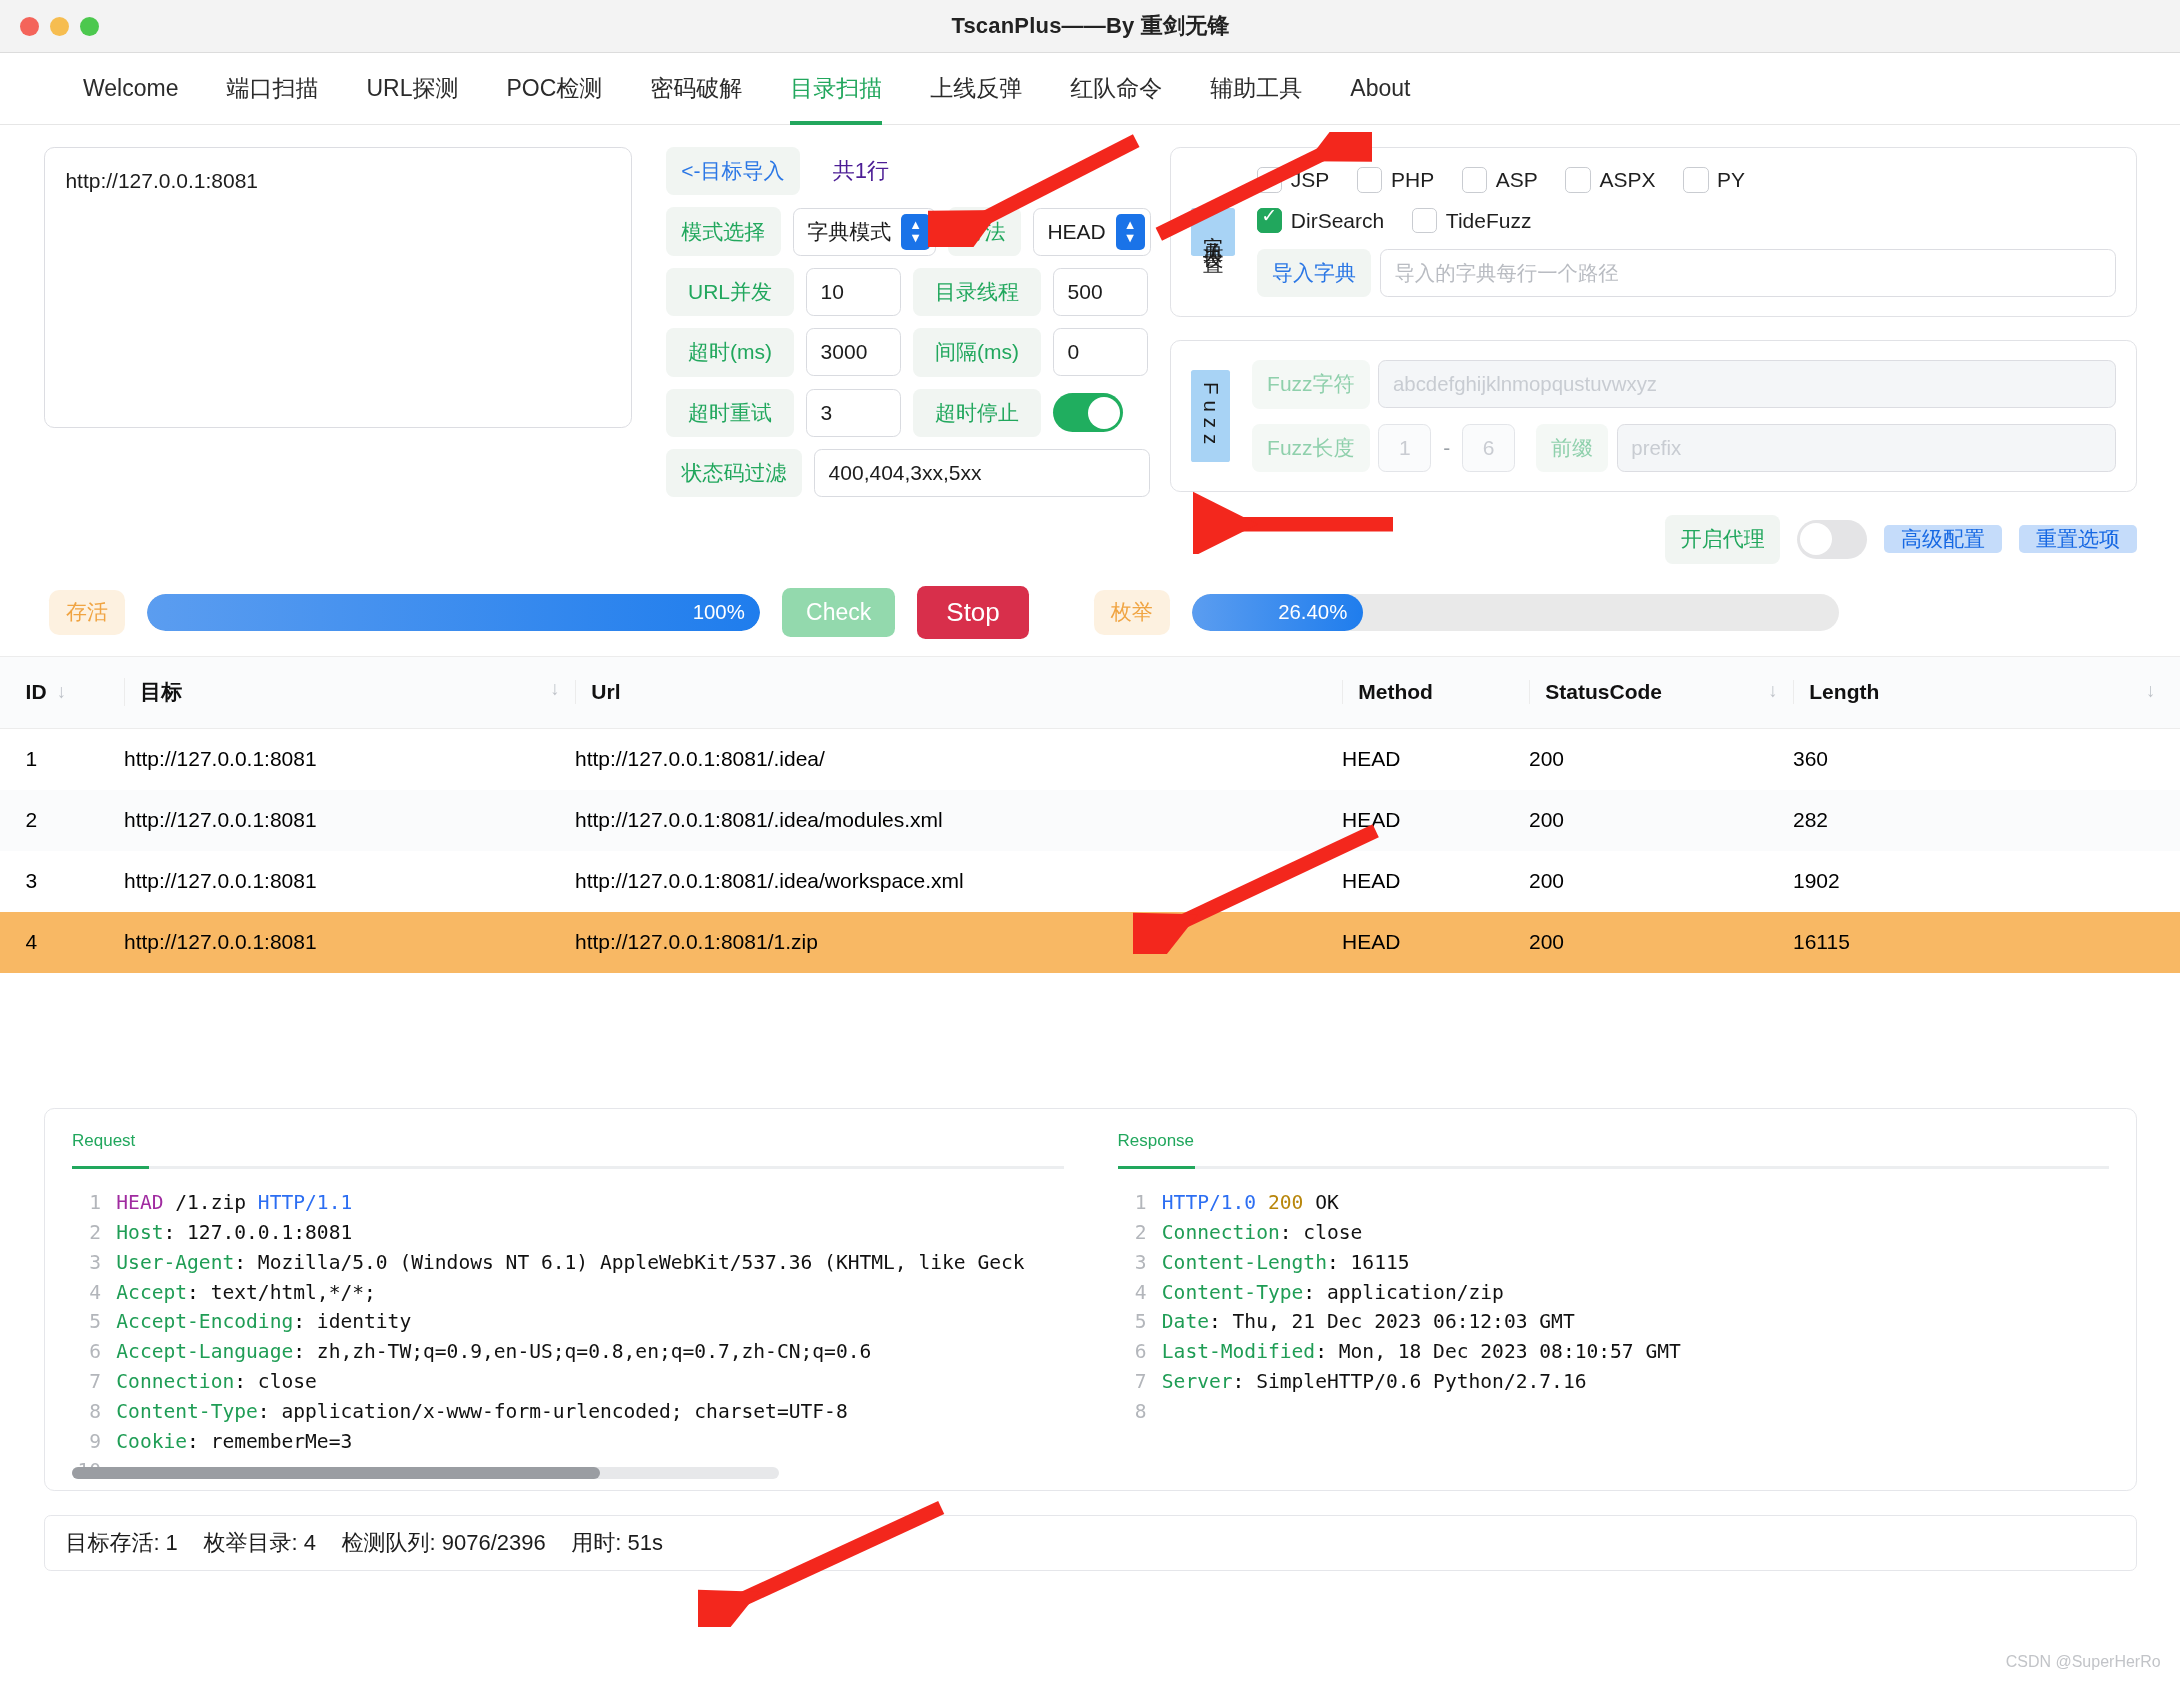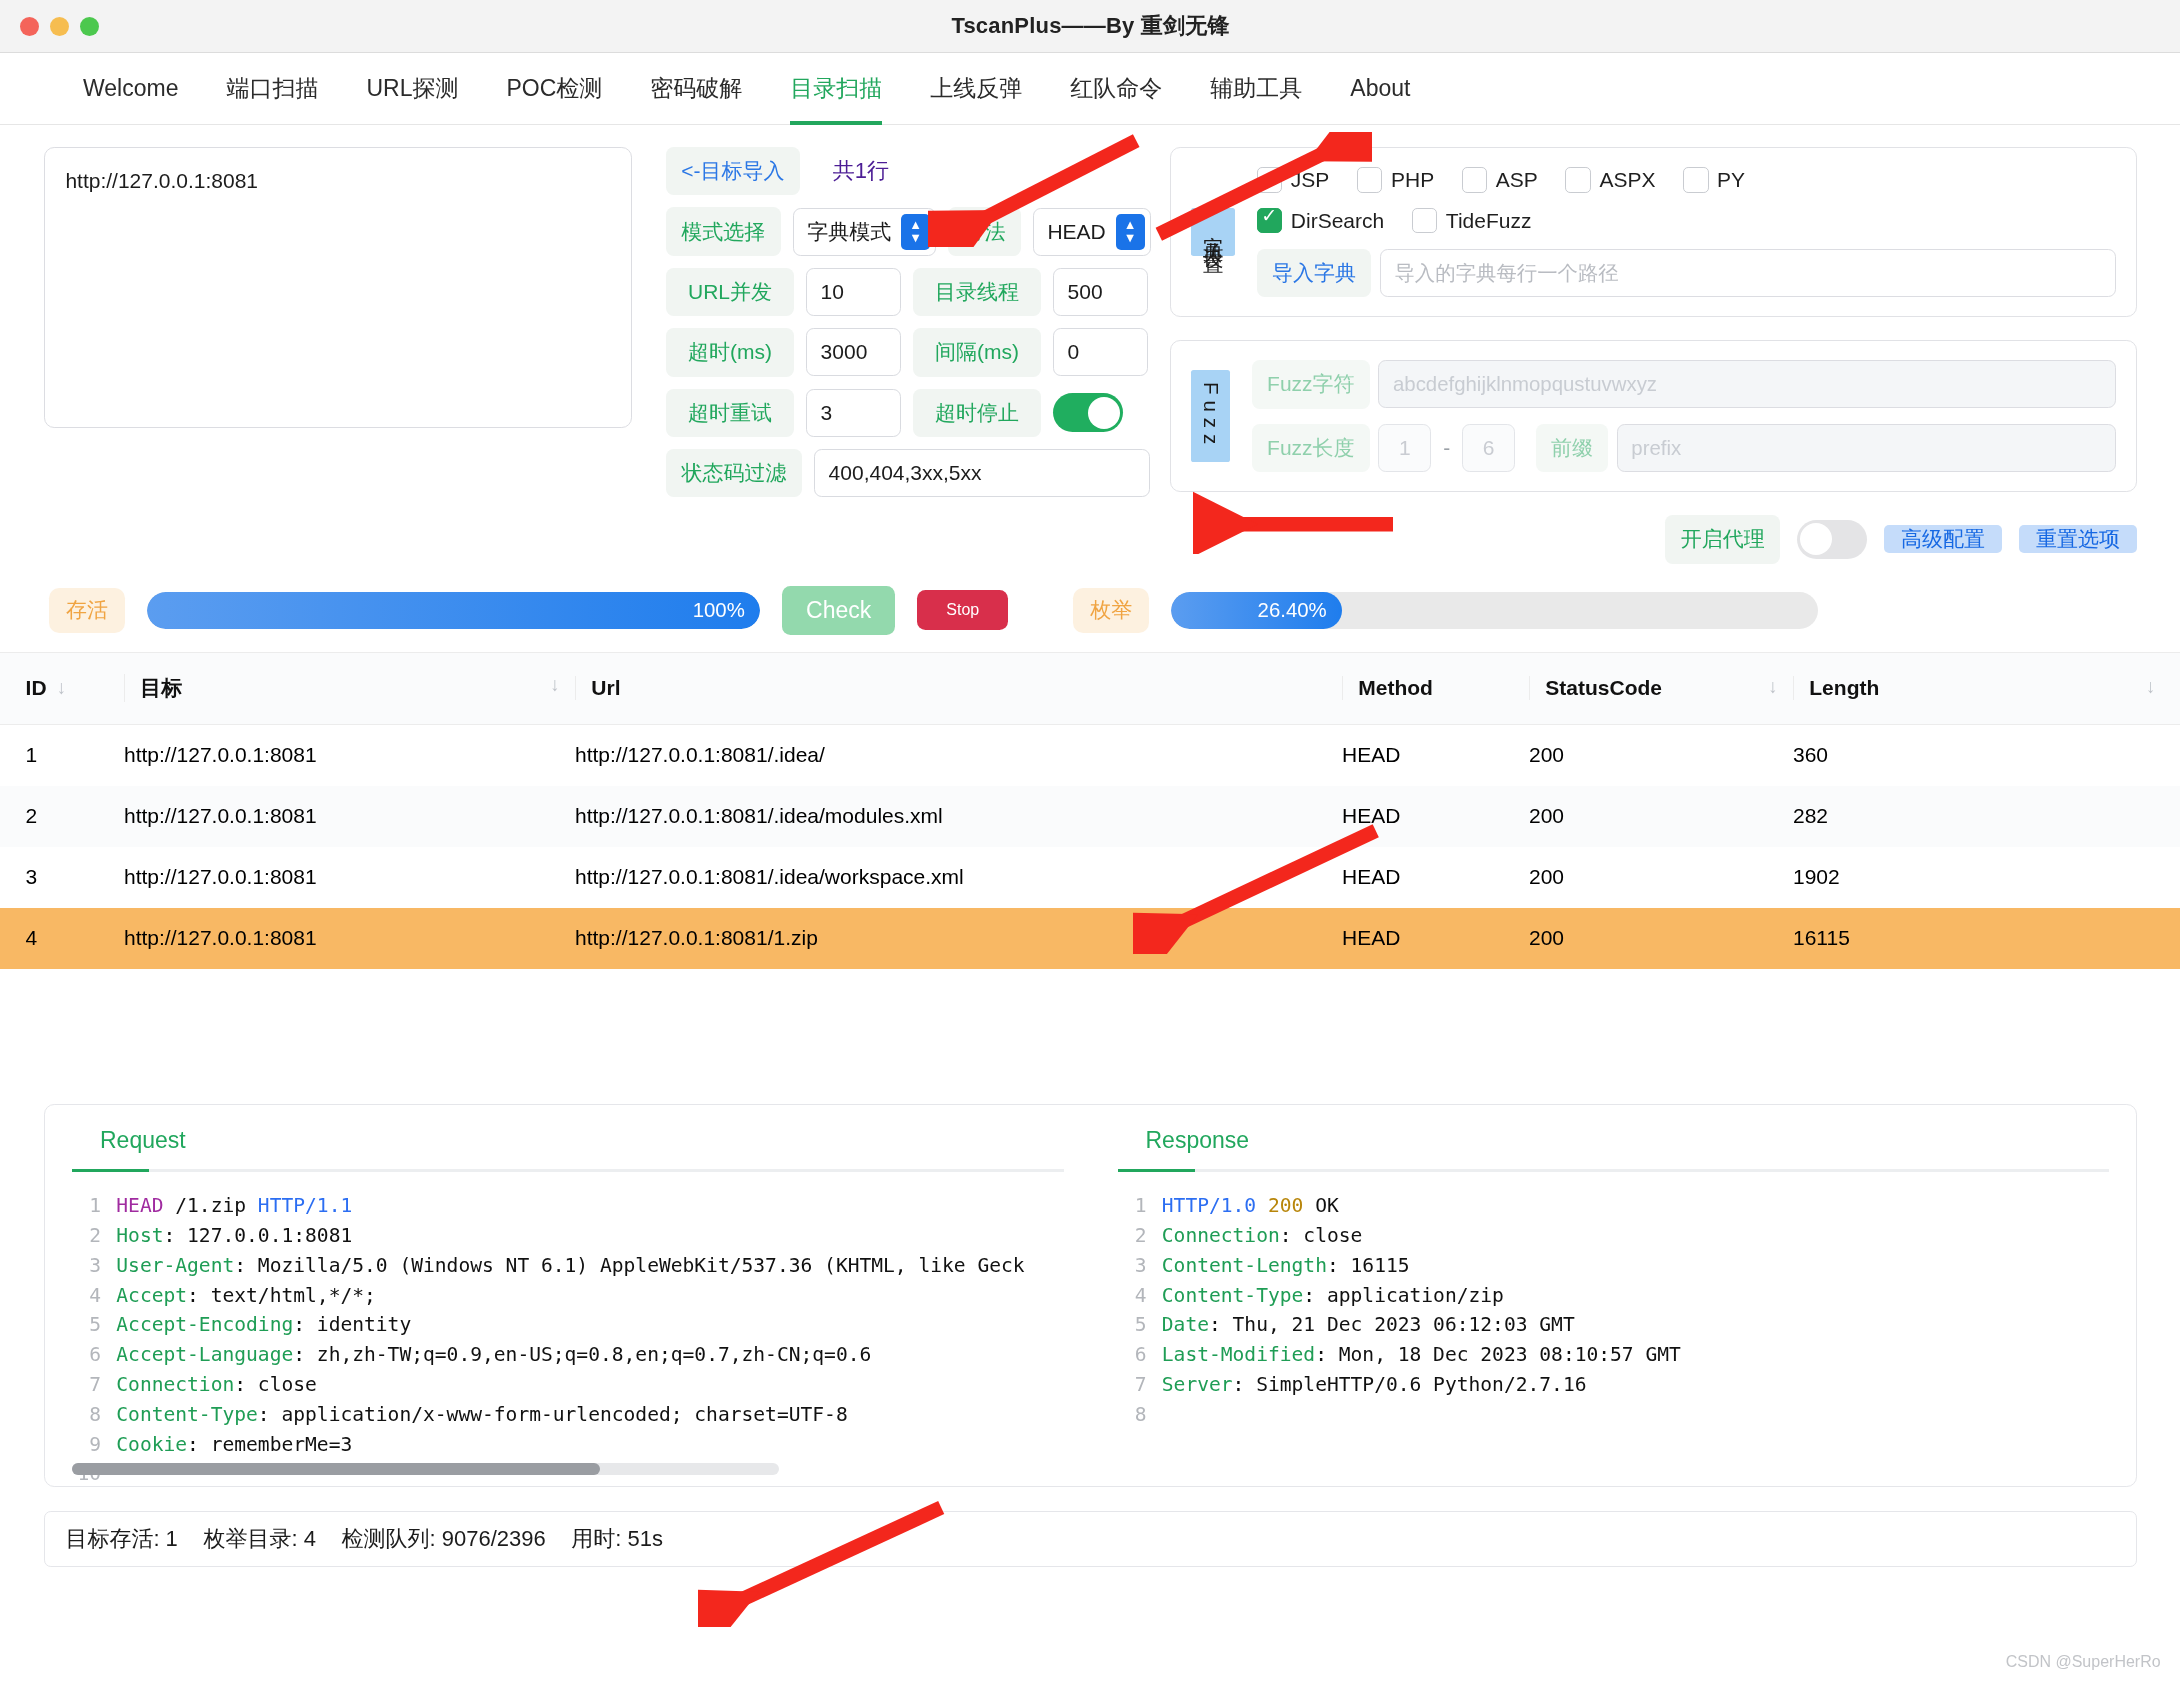--- a/index.html
+++ b/index.html
@@ -197,21 +197,21 @@
     border-radius: 19px;
   }
   .bar.left { width: 613px; }
   .bar.right { width: 647px; }
   .btn-check {
     background: #93d9ad; color: #fff; border-radius: 8.5px;
     font-size: 23px; padding: 11px 24px;
   }
   .btn-stop {
     background: #d82f4b; color: #fff; border-radius: 8.5px;
-    font-size: 16px; padding: 11px 29px;
+    font-size: 26px; padding: 11px 29px;
   }
 
   
   .table {
     border-top: 0.9px solid #ececec;
     background: #fff;
   }
   .trow { display: flex; align-items: center; height: 61px; font-size: 21px; }
   .thead { background: #fafbfc; height: 72px; font-weight: bold; color: #111; border-bottom: 0.9px solid #ececec; }
   .trow.alt { background: #fafbfc; }
@@ -229,21 +229,21 @@
   .table-empty { height: 111px; background: #fff; }
 
   
   .panes {
     margin: 24px 44px 0 44px;
     border: 0.9px solid #e5e6ea; border-radius: 10.2px;
     display: flex; height: 383px; background: #fff;
   }
   .pane { flex: 1; padding: 22px 27px 0 27px; overflow: hidden; position: relative; }
   .pane + .pane { border-left: 0; }
-  .pane-title { color: #21a75d; font-size: 23px; margin-left: 28px; }
+  .pane-title { color: #21a75d; font-size: 17px; }
   .pane-rule { margin-top: 15.3px; height: 3.4px; background: #eceef0; position: relative; }
   .pane-rule::before { content: ""; position: absolute; left: 0; top: 0; width: 77px; height: 3.4px; background: #21a75d; }
   .code { margin-top: 19px; font-family: "DejaVu Sans Mono", "Liberation Mono", monospace; font-size: 19.6px; line-height: 1.52; white-space: nowrap; }
   .ln { color: #b3b6bb; display: inline-block; width: 29px; text-align: right; margin-right: 15.3px; }
   .k-green { color: #1f9d55; }
   .k-purple { color: #a02ba0; }
   .k-blue { color: #2c6ef2; }
   .k-orange { color: #b8860b; }
   .k-plain { color: #111; }
   .hscroll {

